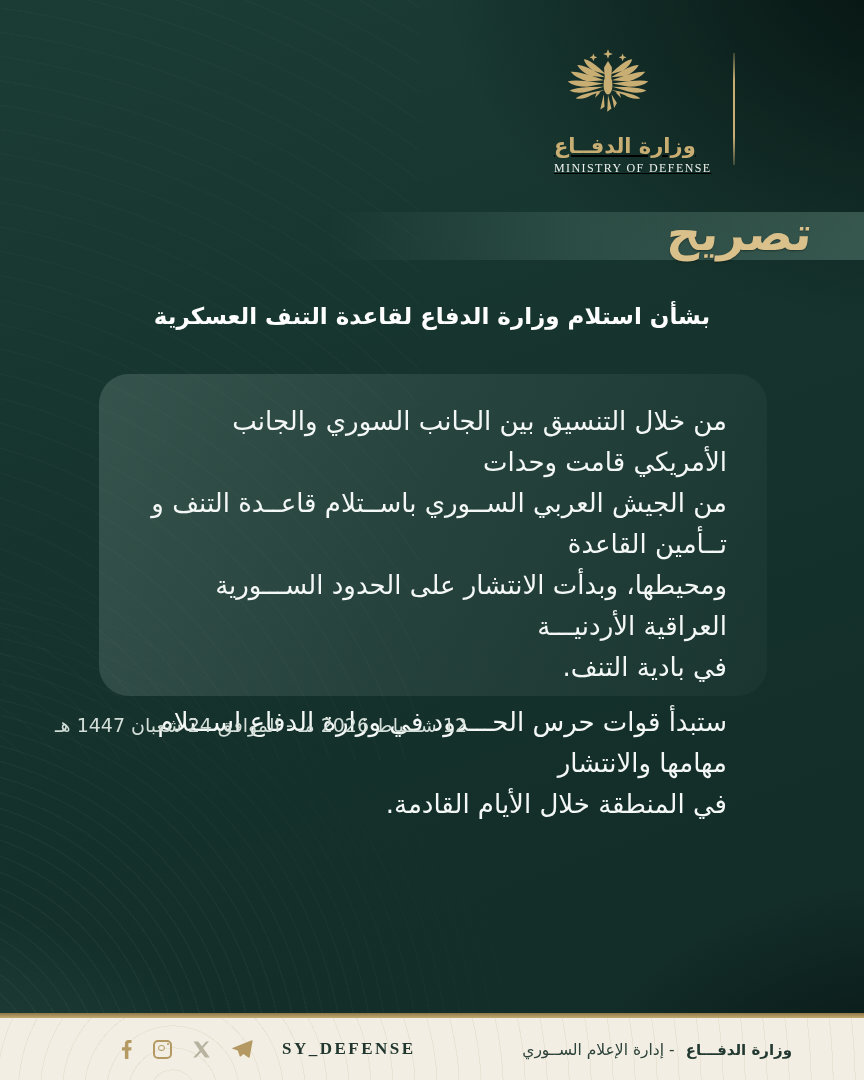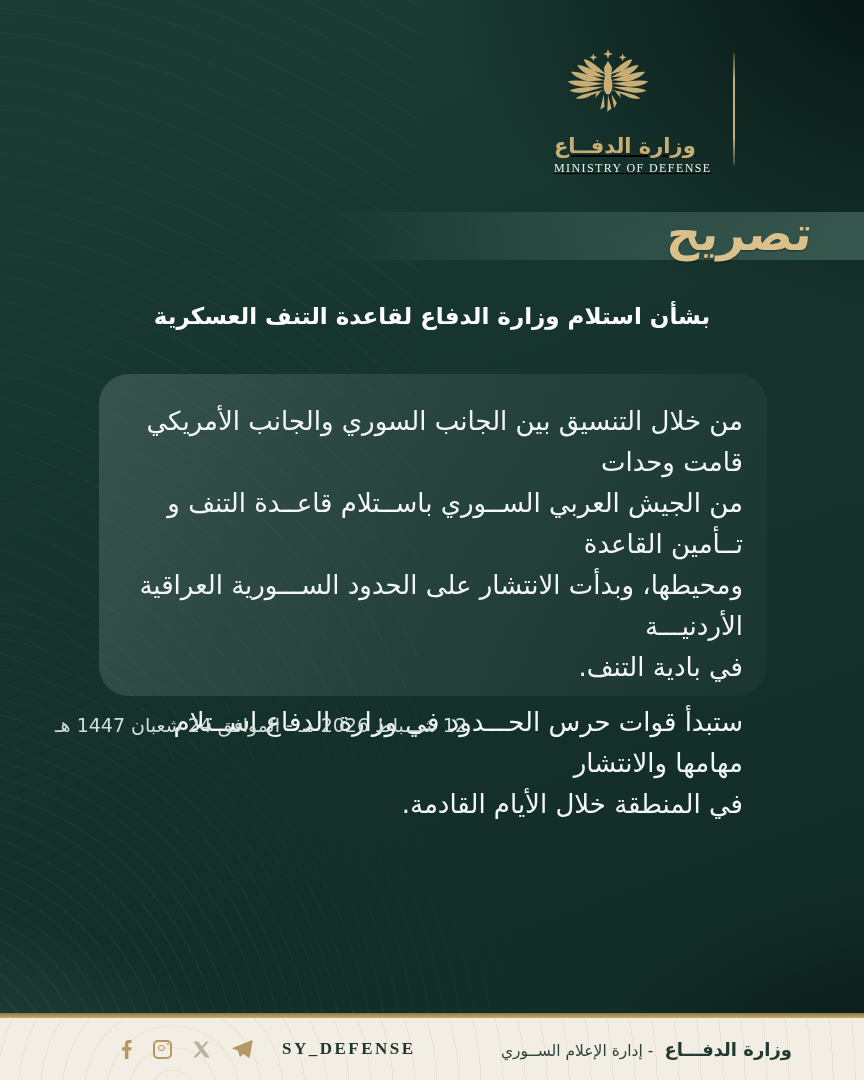--- a/index.html
+++ b/index.html
@@ -58,21 +58,21 @@
     transform:skewX(-5deg) translateY(-3px);text-shadow:0 1px 2px rgba(0,0,0,.35);
   }
 
   
   .statement-title{
     position:absolute;top:288px;left:0;width:100%;text-align:center;direction:rtl;
     font-size:23px;font-weight:bold;color:#fdfefd;letter-spacing:.2px;
   }
   .body-card{
     position:absolute;top:374px;left:99px;width:668px;height:322px;box-sizing:border-box;
-    border-radius:30px;padding:27px 24px;direction:rtl;text-align:right;
+    border-radius:30px;padding:27px 40px;direction:rtl;text-align:right;
     background:linear-gradient(105deg, rgba(213,235,227,.16) 0%, rgba(213,235,227,.09) 45%, rgba(213,235,227,.03) 100%);
   }
   .body-card p{
     margin:0;font-size:26px;line-height:41px;color:#f3f7f5;
     white-space:pre-line;font-weight:400;
   }
   .body-card p + p{margin-top:14px;}
   .date-line{
     position:absolute;top:714px;right:397px;direction:rtl;white-space:nowrap;
     font-size:19px;color:#d3ded8;letter-spacing:.3px;
@@ -95,21 +95,21 @@
       rgba(170,150,105,.12) 0 1px, transparent 1px 22px);
     pointer-events:none;
   }
   .social-group{display:flex;align-items:center;gap:21px;position:relative;}
   .social-icon{display:flex;align-items:center;justify-content:center;height:20px;}
   .handle{
     margin-left:8px;font-family:"Liberation Serif","DejaVu Serif",serif;
     font-size:17px;letter-spacing:2.5px;color:#20362e;font-weight:600;
   }
   .footer-right{direction:rtl;color:var(--footer-text,#223931);position:relative;white-space:nowrap;}
-  .footer-right .bold{font-size:18px;font-weight:bold;letter-spacing:.3px;text-align:right;}
+  .footer-right .bold{font-size:15px;font-weight:bold;letter-spacing:.3px;text-align:right;}
   .footer-right .dept{font-size:15.5px;margin-right:6px;opacity:.95;}
 
   .ig-icon{position:relative;width:15px;height:15px;border:2px solid #b49a62;border-radius:5px;}
   .ig-icon::before{content:"";position:absolute;left:3.2px;top:3.2px;width:4.6px;height:4.6px;border:1.8px solid #b49a62;border-radius:50%;}
   .ig-icon::after{content:"";position:absolute;right:1px;top:1px;width:2.4px;height:2.4px;background:#b49a62;border-radius:50%;}
 </style>
 </head>
 <body>
 
 <div class="page">

